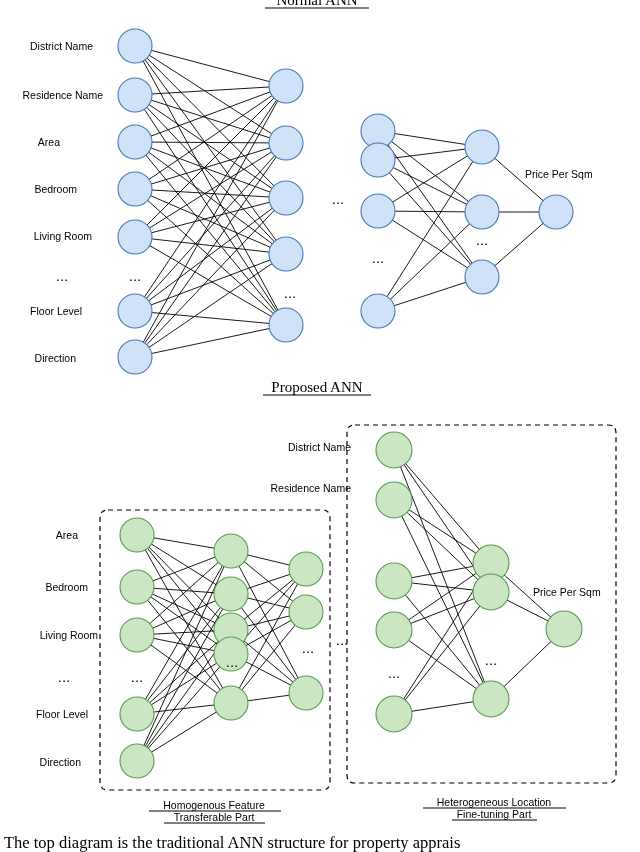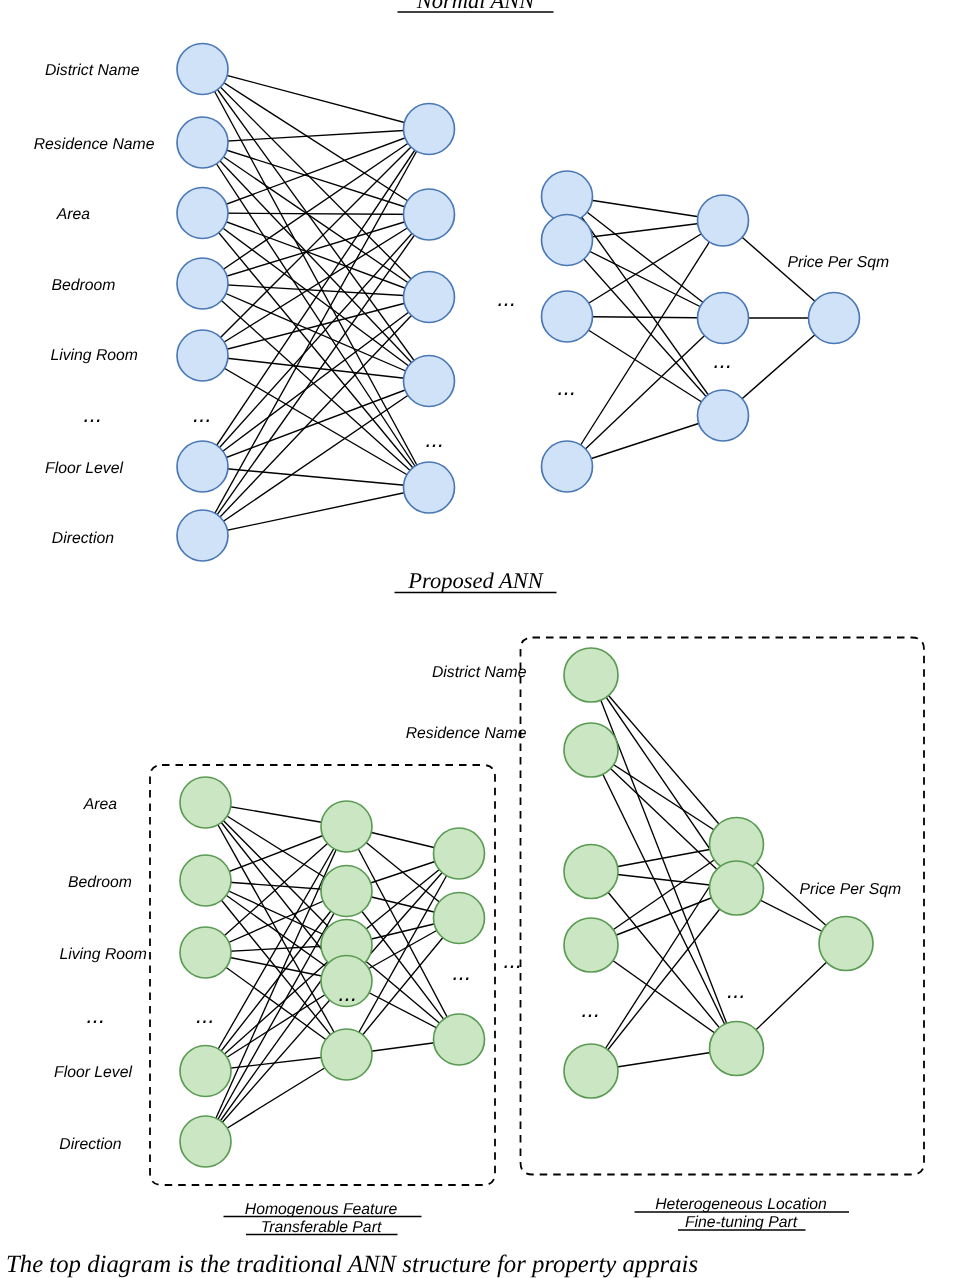--- a/index.html
+++ b/index.html
@@ -11,21 +11,20 @@
     width: 640px;
     height: 852px;
     position: relative;
     font-family: "Liberation Serif", serif;
     color: #000;
     overflow: hidden;
   }
   .stage {
     position: absolute;
     inset: 0;
-    font-style: italic;
   }
   svg.diagram {
     position: absolute;
     left: 0;
     top: 0;
     width: 640px;
     height: 852px;
   }
   .title-text {
     font-family: "Liberation Serif", serif;

